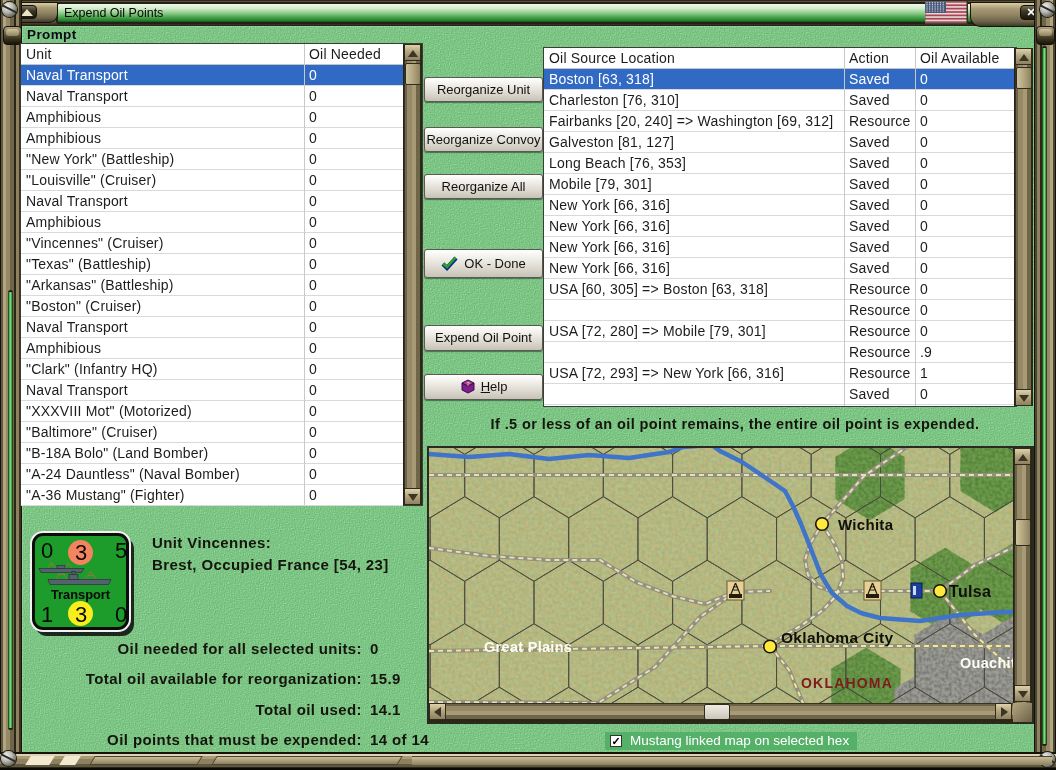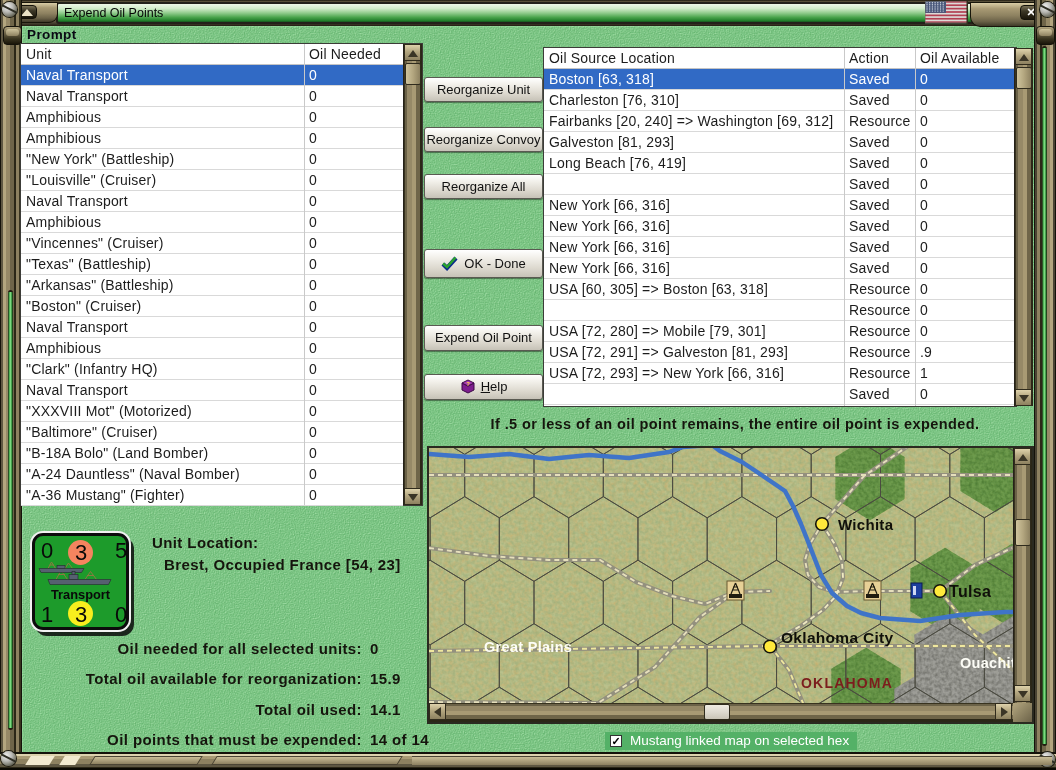--- a/index.html
+++ b/index.html
@@ -306,30 +306,31 @@
       <div class="c" style="left:0;width:300px">Charleston [76, 310]</div>
       <div class="c" style="left:300px;width:71px">Saved</div>
       <div class="c" style="left:371px;width:99px">0</div>
     </div>
     <div class="row" style="position:relative;width:470px">
       <div class="c" style="left:0;width:300px">Fairbanks [20, 240] =&gt; Washington [69, 312]</div>
       <div class="c" style="left:300px;width:71px">Resource</div>
       <div class="c" style="left:371px;width:99px">0</div>
     </div>
     <div class="row" style="position:relative;width:470px">
-      <div class="c" style="left:0;width:300px">Galveston [81, 293]</div>
-      <div class="c" style="left:300px;width:71px">Saved</div>
-      <div class="c" style="left:371px;width:99px">0</div>
-    </div>
-    <div class="row" style="position:relative;width:470px">
-      <div class="c" style="left:0;width:300px">Long Beach [76, 419]</div>
-      <div class="c" style="left:300px;width:71px">Saved</div>
-      <div class="c" style="left:371px;width:99px">0</div>
-    </div>
-    <div class="row" style="position:relative;width:470px">
+      <div class="c" style="left:0;width:300px">Galveston [81, 127]</div>
+      <div class="c" style="left:300px;width:71px">Saved</div>
+      <div class="c" style="left:371px;width:99px">0</div>
+    </div>
+    <div class="row" style="position:relative;width:470px">
+      <div class="c" style="left:0;width:300px">Long Beach [76, 353]</div>
+      <div class="c" style="left:300px;width:71px">Saved</div>
+      <div class="c" style="left:371px;width:99px">0</div>
+    </div>
+    <div class="row" style="position:relative;width:470px">
+      <div class="c" style="left:0;width:300px">Mobile [79, 301]</div>
       <div class="c" style="left:300px;width:71px">Saved</div>
       <div class="c" style="left:371px;width:99px">0</div>
     </div>
     <div class="row" style="position:relative;width:470px">
       <div class="c" style="left:0;width:300px">New York [66, 316]</div>
       <div class="c" style="left:300px;width:71px">Saved</div>
       <div class="c" style="left:371px;width:99px">0</div>
     </div>
     <div class="row" style="position:relative;width:470px">
       <div class="c" style="left:0;width:300px">New York [66, 316]</div>
@@ -354,21 +355,20 @@
     <div class="row" style="position:relative;width:470px">
       <div class="c" style="left:300px;width:71px">Resource</div>
       <div class="c" style="left:371px;width:99px">0</div>
     </div>
     <div class="row" style="position:relative;width:470px">
       <div class="c" style="left:0;width:300px">USA [72, 280] =&gt; Mobile [79, 301]</div>
       <div class="c" style="left:300px;width:71px">Resource</div>
       <div class="c" style="left:371px;width:99px">0</div>
     </div>
     <div class="row" style="position:relative;width:470px">
-      <div class="c" style="left:0;width:300px">USA [72, 291] =&gt; Galveston [81, 293]</div>
       <div class="c" style="left:300px;width:71px">Resource</div>
       <div class="c" style="left:371px;width:99px">.9</div>
     </div>
     <div class="row" style="position:relative;width:470px">
       <div class="c" style="left:0;width:300px">USA [72, 293] =&gt; New York [66, 316]</div>
       <div class="c" style="left:300px;width:71px">Resource</div>
       <div class="c" style="left:371px;width:99px">1</div>
     </div>
     <div class="row" style="position:relative;width:470px">
       <div class="c" style="left:300px;width:71px">Saved</div>
@@ -502,21 +502,21 @@
 </g>
 <g fill="#566070" stroke="#23272e" stroke-width="0.6">
 <rect x="19" y="5.5" width="8" height="3"></rect>
 <path d="M1,8.5 L46,8.5 L43.5,12.5 L3,12.5 Z"></path>
 <rect x="34" y="11.5" width="3" height="3.5"></rect>
 <rect x="31" y="14.5" width="9" height="5"></rect>
 <path d="M10,19.5 L73,19.5 L70.5,24.5 L12,24.5 Z"></path>
 </g>
     </svg>
 </div>
-<div class="abs bold" style="left:152px;top:534px">Unit Location:</div>
-<div class="abs bold" style="left:164px;top:556px">Brest, Occupied France [54, 23]</div>
+<div class="abs bold" style="left:152px;top:534px">Unit Vincennes:</div>
+<div class="abs bold" style="left:152px;top:556px">Brest, Occupied France [54, 23]</div>
 <div class="stat" style="top:640px">Oil needed for all selected units:<span>0</span></div>
 <div class="stat" style="top:670px">Total oil available for reorganization:<span>15.9</span></div>
 <div class="stat" style="top:701px">Total oil used:<span>14.1</span></div>
 <div class="stat" style="top:731px">Oil points that must be expended:<span>14 of 14</span></div>
 <div id="chkstrip" class="abs">
     <div id="chkbox">✓</div>
     <div style="position:absolute;left:25px">Mustang linked map on selected hex</div>
   </div>
 </body></html>

